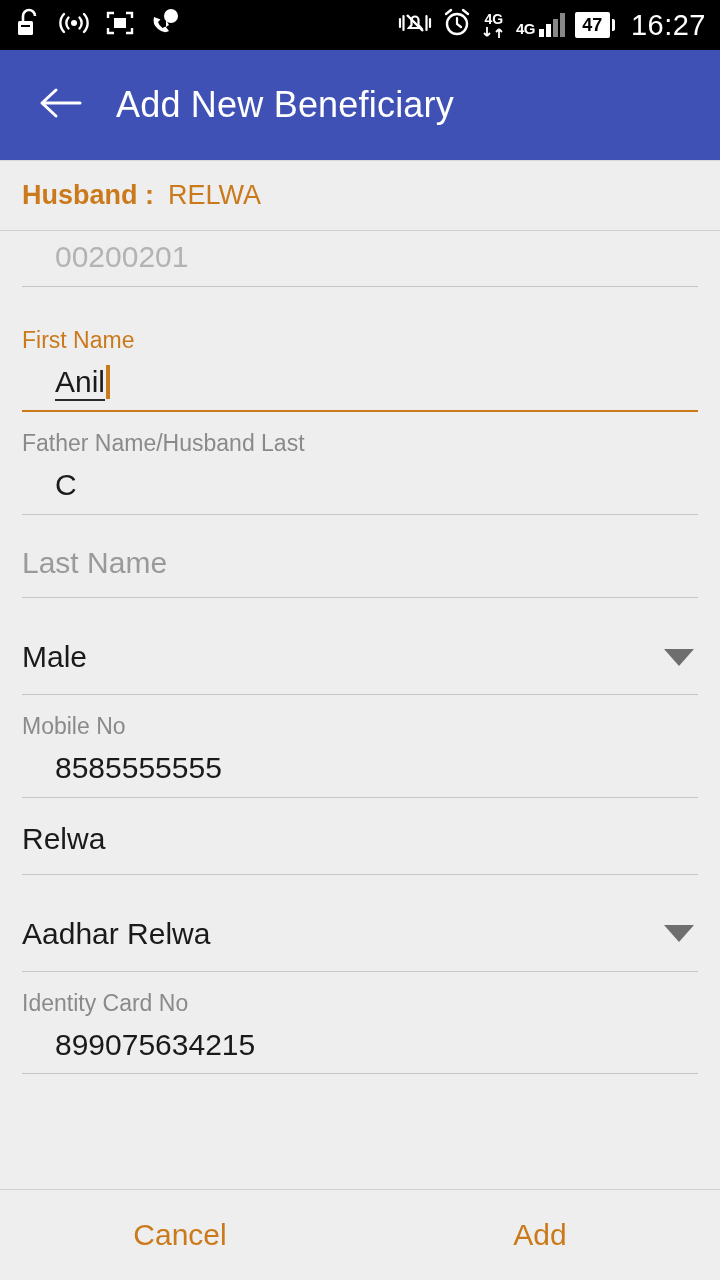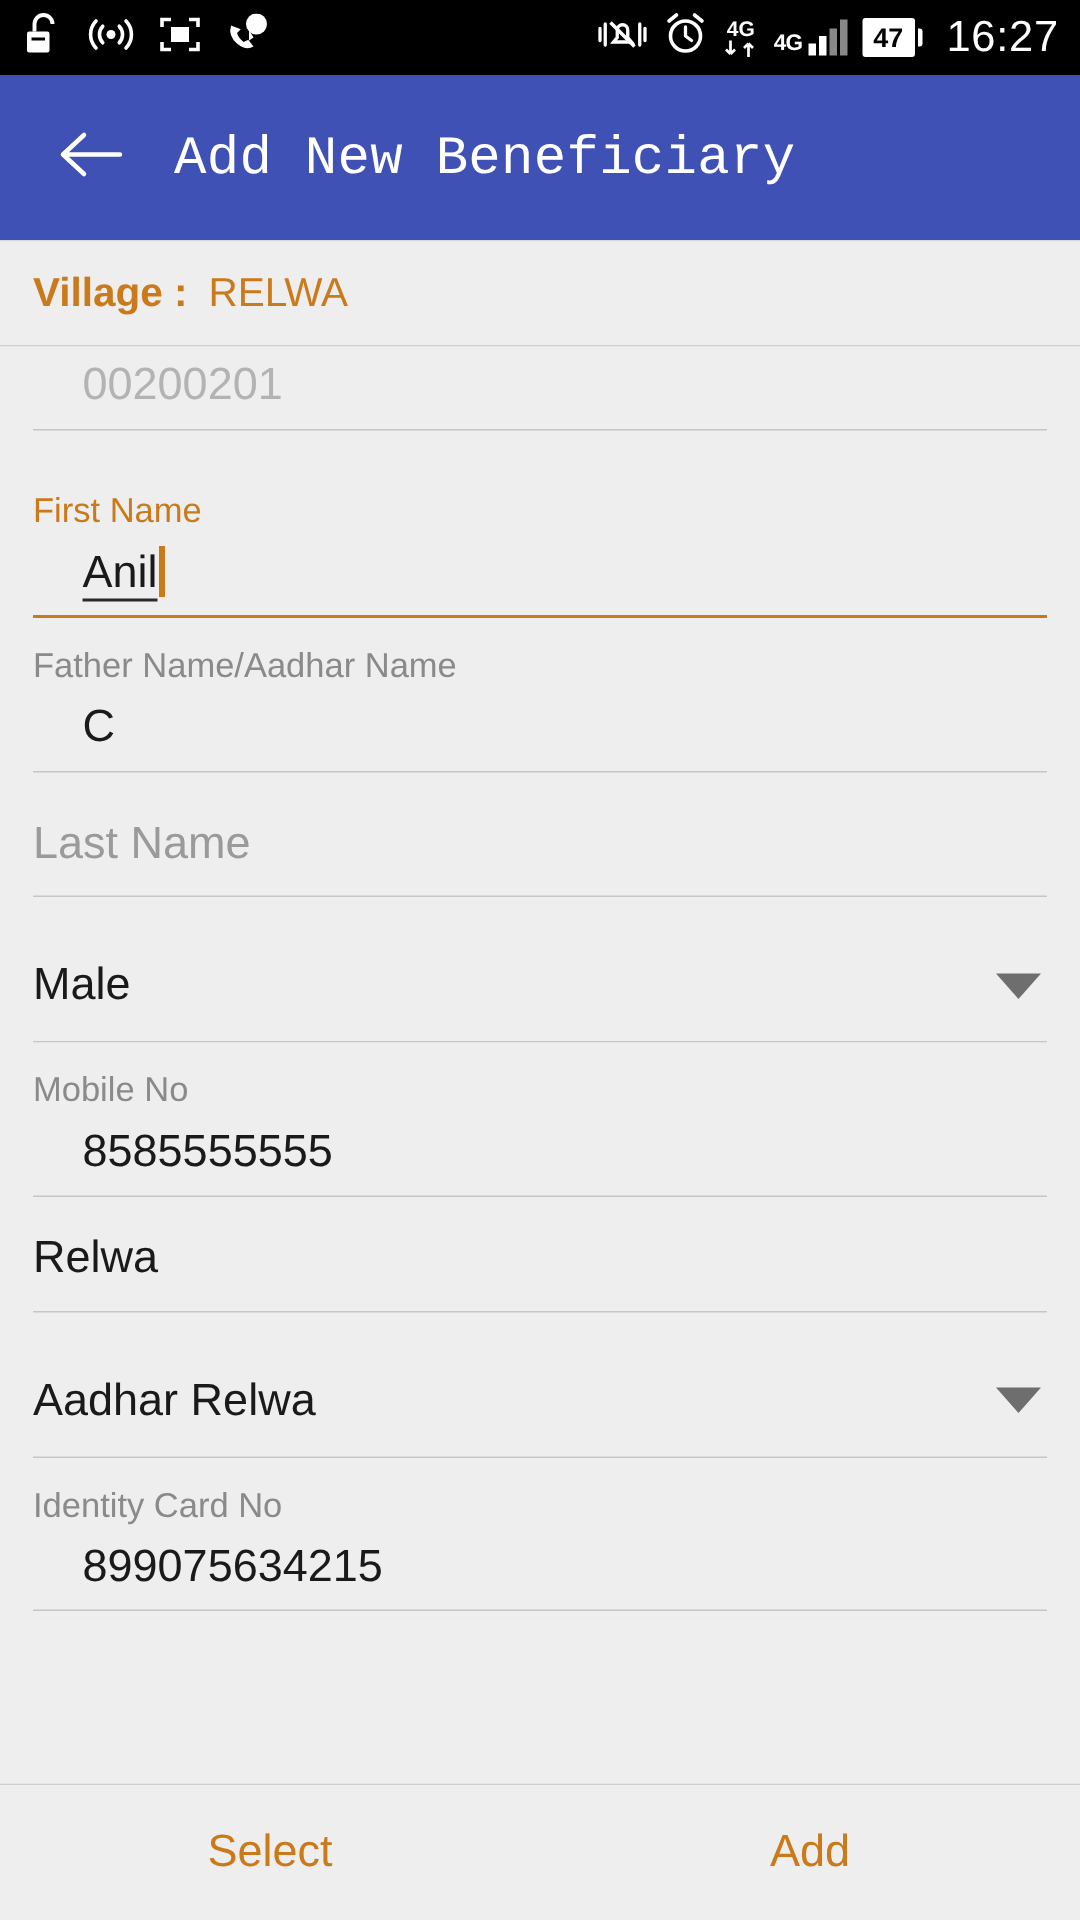--- a/index.html
+++ b/index.html
@@ -49,21 +49,21 @@
     background:#3f51b5;color:#fff;
     display:flex;align-items:center;
     padding-left:36px;box-sizing:border-box;
   }
   .back-btn{
     width:48px;height:48px;display:flex;align-items:center;justify-content:center;
     cursor:pointer;
   }
   .appbar-title{
     font-size:36px;color:#fff;margin-left:32px;
-    font-family:Liberation Mono, monospace;
+    font-family:Liberation Sans, sans-serif;
     letter-spacing:0.2px;
   }
 
   
   .content{
     flex:1 1 auto;position:relative;overflow:hidden;background:#eeeeee;
     border-top:1px solid #d9d9d9;
   }
   .centre-row{
     height:70px;display:flex;align-items:center;
@@ -222,42 +222,42 @@
           <path d="M42 17 H4 M18 4 L4 17 L18 30" fill="none" stroke="#ffffff" stroke-width="3" stroke-linecap="round" stroke-linejoin="round"></path>
         </svg>
       </span>
     </div>
     <div class="appbar-title">Add New Beneficiary</div>
   </div>
 
   <div class="content">
 
     <div class="centre-row">
-      <span class="centre-label">Village :</span>
+      <span class="centre-label">Husband :</span>
       <span class="centre-value">RELWA</span>
     </div>
 
     <div class="field">
       <div class="field-inner">
         <span class="f-value disabled">00200201</span>
       </div>
     </div>
 
     <div class="spacer-sm"></div>
 
     <div class="field">
       <div class="field-inner active">
         <span class="f-label active">First Name</span>
         <span class="f-value"><span class="composing">Anil</span><span class="caret"></span></span>
       </div>
     </div>
 
     <div class="field">
       <div class="field-inner">
-        <span class="f-label">Father Name/Aadhar Name</span>
+        <span class="f-label">Father Name/Husband Last</span>
         <span class="f-value">C</span>
       </div>
     </div>
 
     <div class="spacer-sm"></div>
 
     <div class="field">
       <div class="field-inner" style="padding-bottom:14px;">
         <span class="f-placeholder" placeholder="Last Name">Last Name</span>
       </div>
@@ -299,17 +299,17 @@
         <span class="f-label">Identity Card No</span>
         <span class="f-value">899075634215</span>
       </div>
     </div>
 
     <div class="spacer-sm"></div>
 
   </div>
 
   <div class="buttonbar">
-    <button class="btn">Select</button>
+    <button class="btn">Cancel</button>
     <button class="btn">Add</button>
   </div>
 
 </div>
 
 </body></html>

